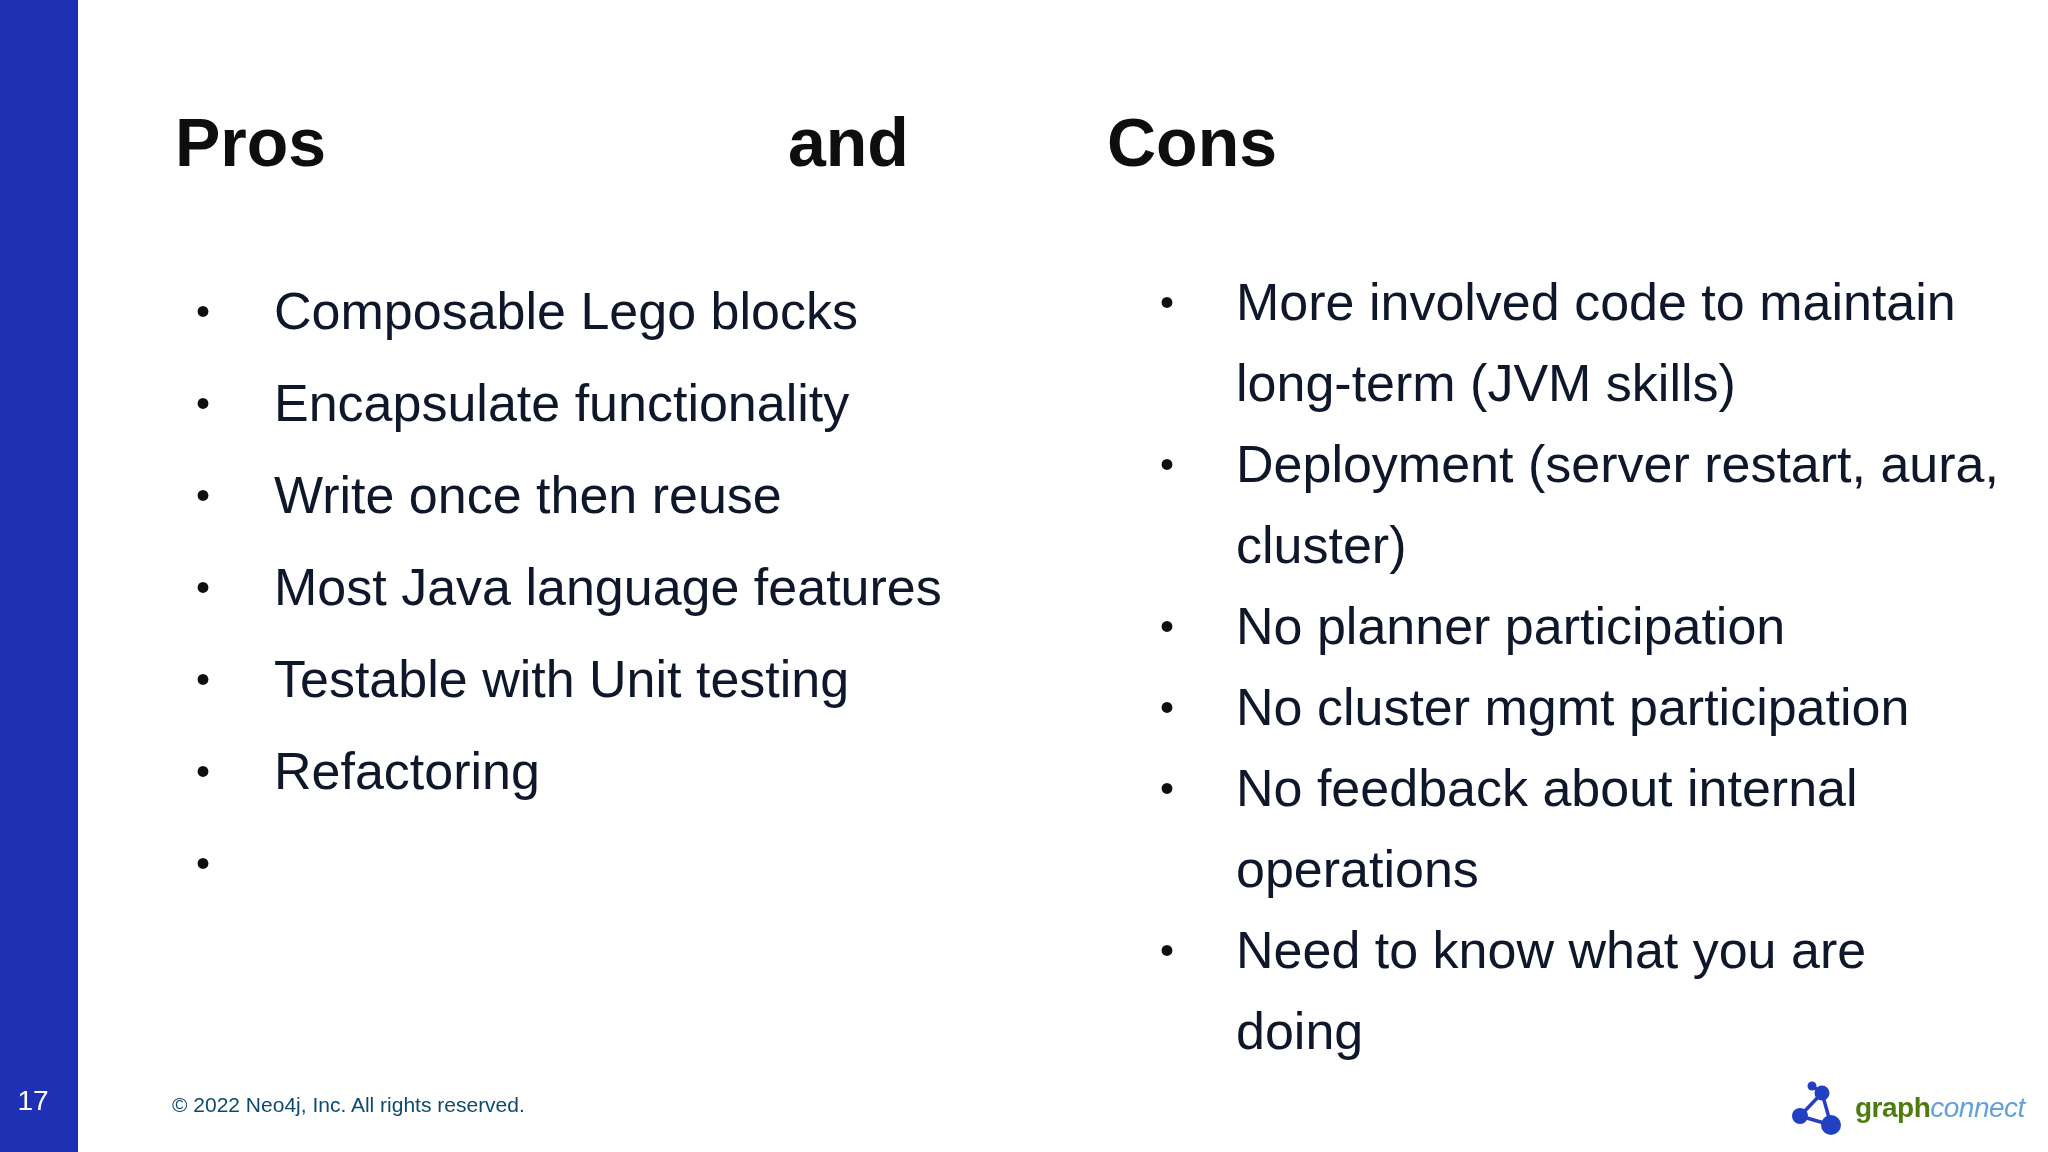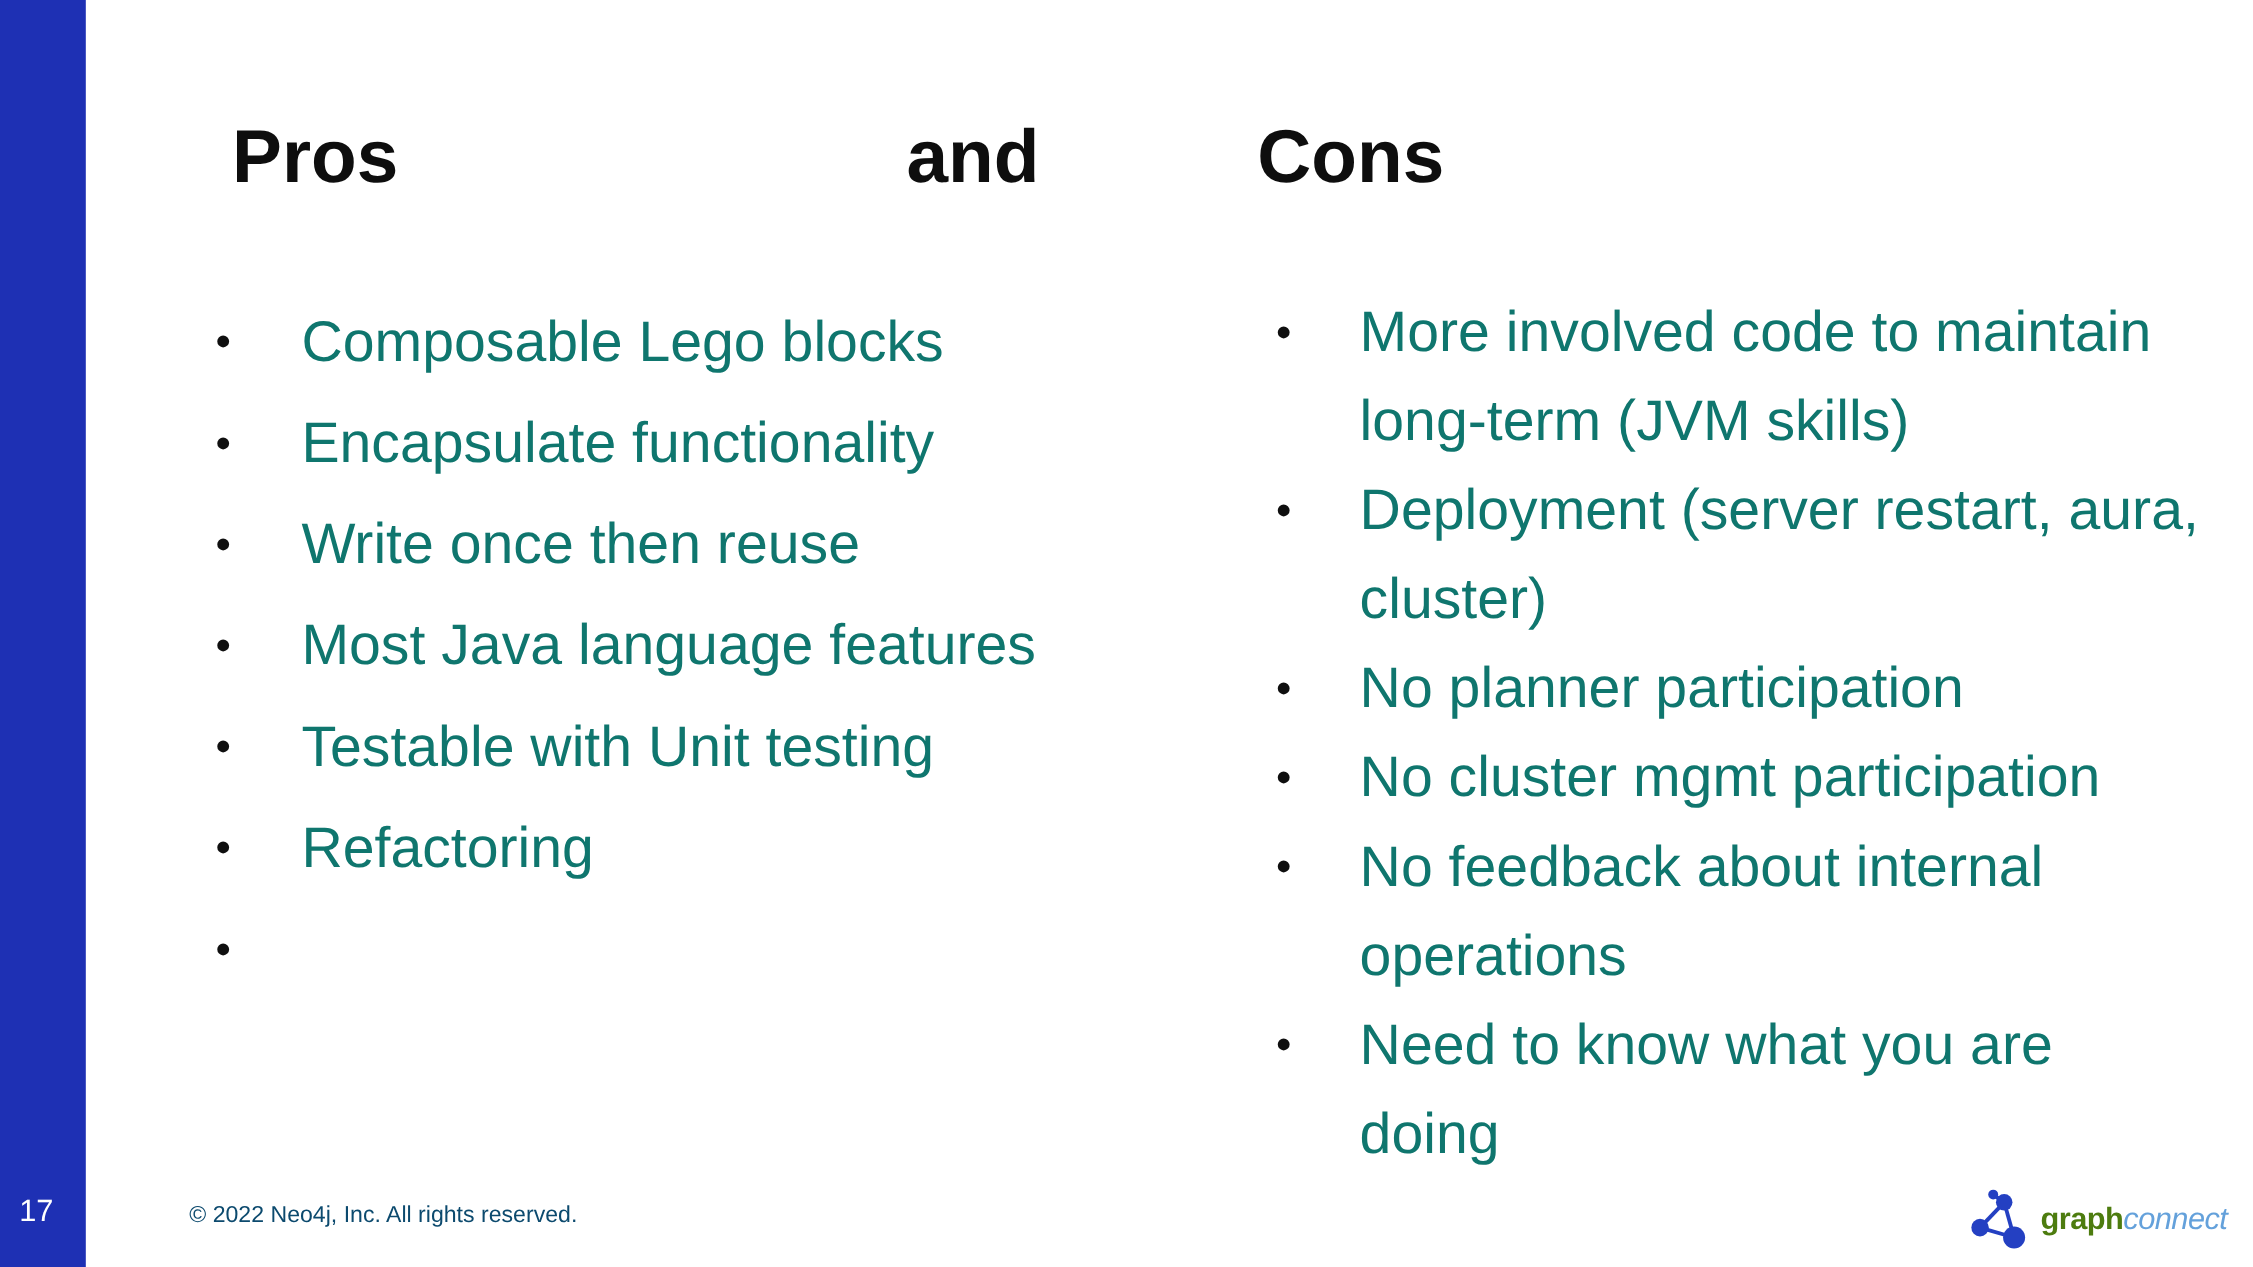--- a/index.html
+++ b/index.html
@@ -36,21 +36,20 @@
 
   
   .title-word {
     position: absolute;
     top: 103px;
     font-size: 68px;
     line-height: 78px;
     font-weight: 700;
     color: #0e0e0e;
     white-space: nowrap;
-    margin-left: 36px;
   }
   .title-pros { left: 175px; }
   .title-and  { left: 788px; }
   .title-cons { left: 1107px; }
 
   
   .list {
     position: absolute;
     margin: 0;
     padding: 0;
@@ -61,21 +60,21 @@
     display: flex;
     align-items: flex-start;
   }
   .list .bullet {
     flex: 0 0 auto;
     font-size: 40px;
     color: #0f0f0f;
   }
   .list .item-text {
     white-space: pre-line;
-    color: #0f766e;
+    color: #0f172a;
   }
   .pros-list { left: 196px; top: 265px; width: 860px; }
   .pros-list .bullet    { width: 78px; line-height: 92px; }
   .pros-list .item-text { line-height: 92px; }
 
   .cons-list { left: 1160px; top: 262px; width: 860px; }
   .cons-list .bullet    { width: 76px; line-height: 81px; }
   .cons-list .item-text { line-height: 81px; }
 
   

